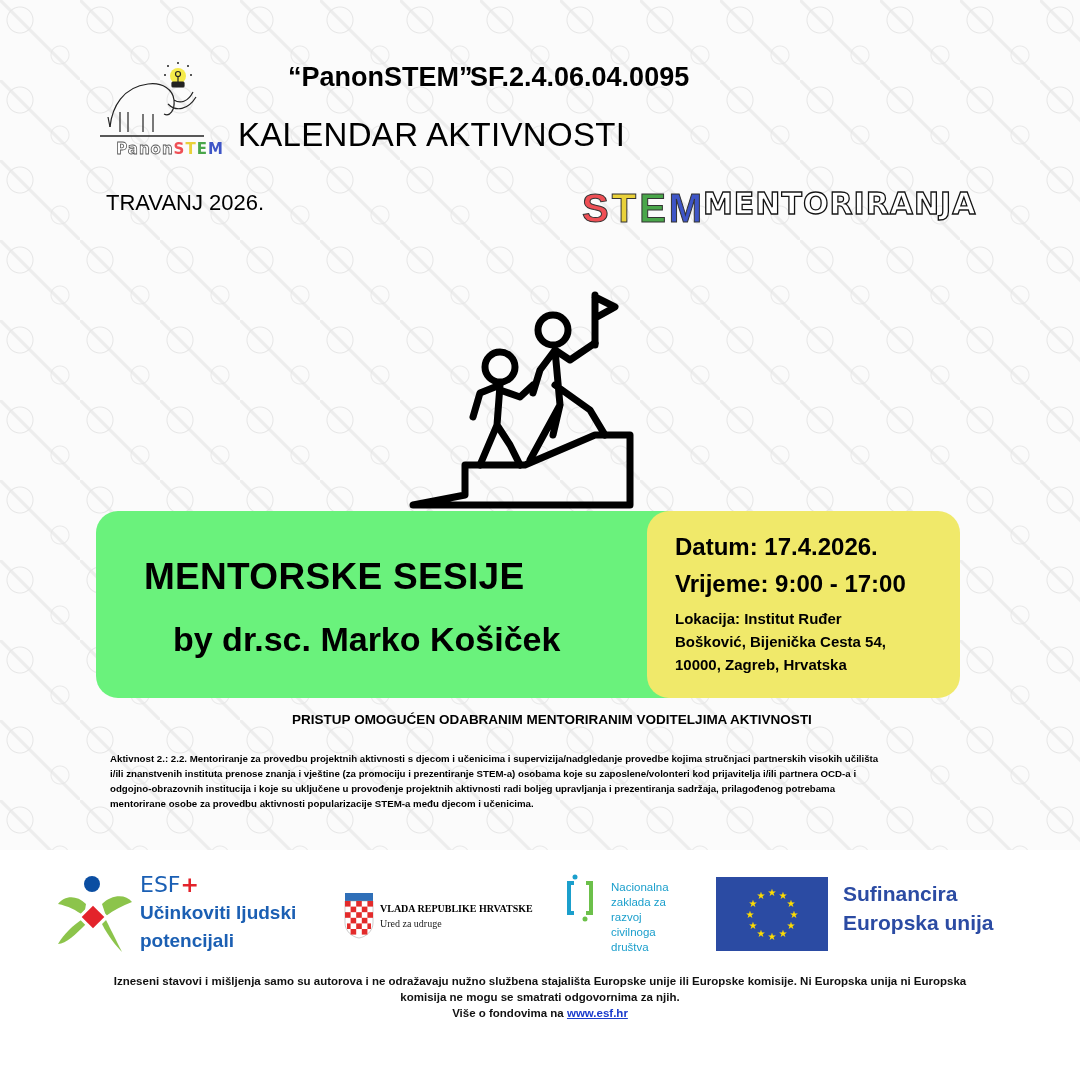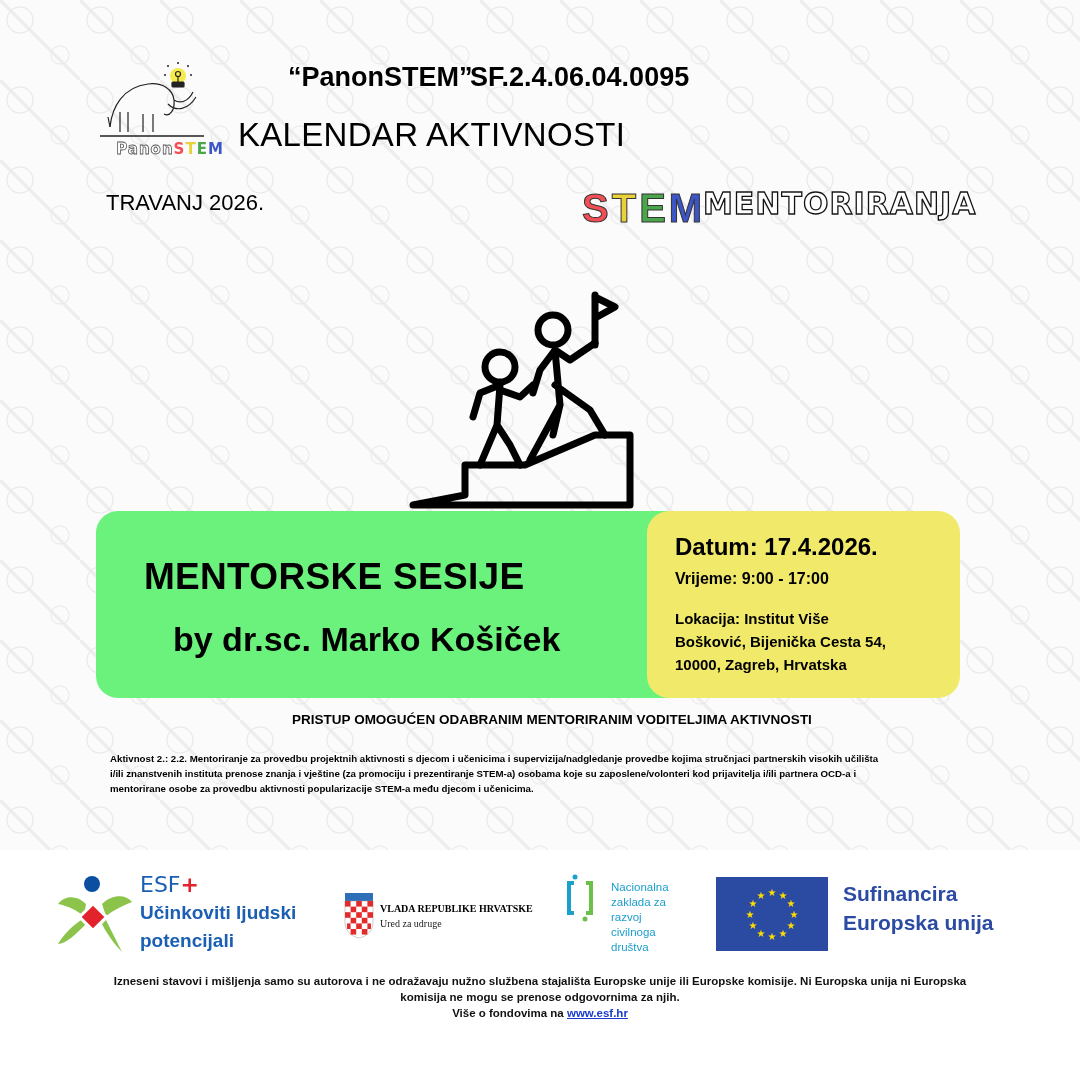--- a/index.html
+++ b/index.html
@@ -48,21 +48,21 @@
     left: 96px; top: 511px; width: 600px; height: 187px;
     background: #6af27c; border-radius: 22px;
   }
   .session-title { left: 144px; top: 556px; font-size: 37px; font-weight: bold; letter-spacing: 0.3px; }
   .session-by { left: 173px; top: 620px; font-size: 34px; font-weight: bold; }
   .yellow-card {
     left: 647px; top: 511px; width: 313px; height: 187px;
     background: #f0e96a; border-radius: 22px;
   }
   .date-line { left: 675px; top: 533px; font-size: 24px; font-weight: bold; }
-  .time-line { left: 675px; top: 570px; font-size: 16px; font-weight: bold; }
+  .time-line { left: 675px; top: 570px; font-size: 24px; font-weight: bold; }
   .location { left: 675px; top: 607px; width: 270px; font-size: 15px; font-weight: bold; line-height: 23px; }
 
   .access-note { left: 0; top: 712px; width: 1080px; text-align: center; font-size: 13.5px; font-weight: bold; padding-left: 24px; }
   .activity-desc { left: 110px; top: 751px; width: 870px; font-size: 9.7px; font-weight: bold; line-height: 15px; }
 
   
   .footer-bg { left: 0; top: 850px; width: 1080px; height: 230px; background: #fff; }
   .esf-logo { left: 56px; top: 874px; width: 78px; height: 80px; }
   .esf-plus { left: 140px; top: 872px; font-size: 22px; color: #1a5fb4; font-family: "DejaVu Sans", sans-serif; text-align: right; }
   .esf-plus .plus { color: #e3232b; font-weight: bold; }
@@ -141,30 +141,31 @@
 </div>
 
 <div class="abs green-card"></div>
 <div class="abs session-title">MENTORSKE SESIJE</div>
 <div class="abs session-by">by dr.sc. Marko Košiček</div>
 
 <div class="abs yellow-card"></div>
 <div class="abs date-line">Datum: 17.4.2026.</div>
 <div class="abs time-line">Vrijeme: 9:00 - 17:00</div>
 <div class="abs location">
-  <div>Lokacija: Institut Više</div>
+  <div>Lokacija: Institut Ruđer</div>
   <div>Bošković, Bijenička Cesta 54,</div>
   <div>10000, Zagreb, Hrvatska</div>
 </div>
 
 <div class="abs access-note">PRISTUP OMOGUĆEN ODABRANIM MENTORIRANIM VODITELJIMA AKTIVNOSTI</div>
 
 <div class="abs activity-desc">
   <div>Aktivnost 2.: 2.2. Mentoriranje za provedbu projektnih aktivnosti s djecom i učenicima i supervizija/nadgledanje provedbe kojima stručnjaci partnerskih visokih učilišta</div>
   <div>i/ili znanstvenih instituta prenose znanja i vještine (za promociju i prezentiranje STEM-a) osobama koje su zaposlene/volonteri kod prijavitelja i/ili partnera OCD-a i</div>
+  <div>odgojno-obrazovnih institucija i koje su uključene u provođenje projektnih aktivnosti radi boljeg upravljanja i prezentiranja sadržaja, prilagođenog potrebama</div>
   <div>mentorirane osobe za provedbu aktivnosti popularizacije STEM-a među djecom i učenicima.</div>
 </div>
 
 <div class="abs footer-bg"></div>
 
 <div class="abs esf-logo">
   <svg width="78" height="80" viewBox="0 0 78 80">
     <circle cx="36" cy="10" r="8" fill="#0b4ea2"></circle>
     <path d="M30 30 C20 20, 8 22, 2 30 C12 32, 20 36, 28 42 Z" fill="#8cc44b"></path>
     <path d="M46 30 C56 20, 70 20, 76 28 C66 32, 58 36, 50 42 Z" fill="#8cc44b"></path>
@@ -238,15 +239,15 @@
       <text x="37" y="30">★</text>
       <text x="45" y="22">★</text>
     </g>
   </svg>
 </div>
 <div class="abs eu-text1">Sufinancira</div>
 <div class="abs eu-text2">Europska unija</div>
 
 <div class="abs disclaimer">
   <div>Izneseni stavovi i mišljenja samo su autorova i ne odražavaju nužno službena stajališta Europske unije ili Europske komisije. Ni Europska unija ni Europska</div>
-  <div>komisija ne mogu se prenose odgovornima za njih.</div>
+  <div>komisija ne mogu se smatrati odgovornima za njih.</div>
   <div><span>Više o fondovima na </span><a>www.esf.hr</a></div>
 </div>
 
 </body></html>

